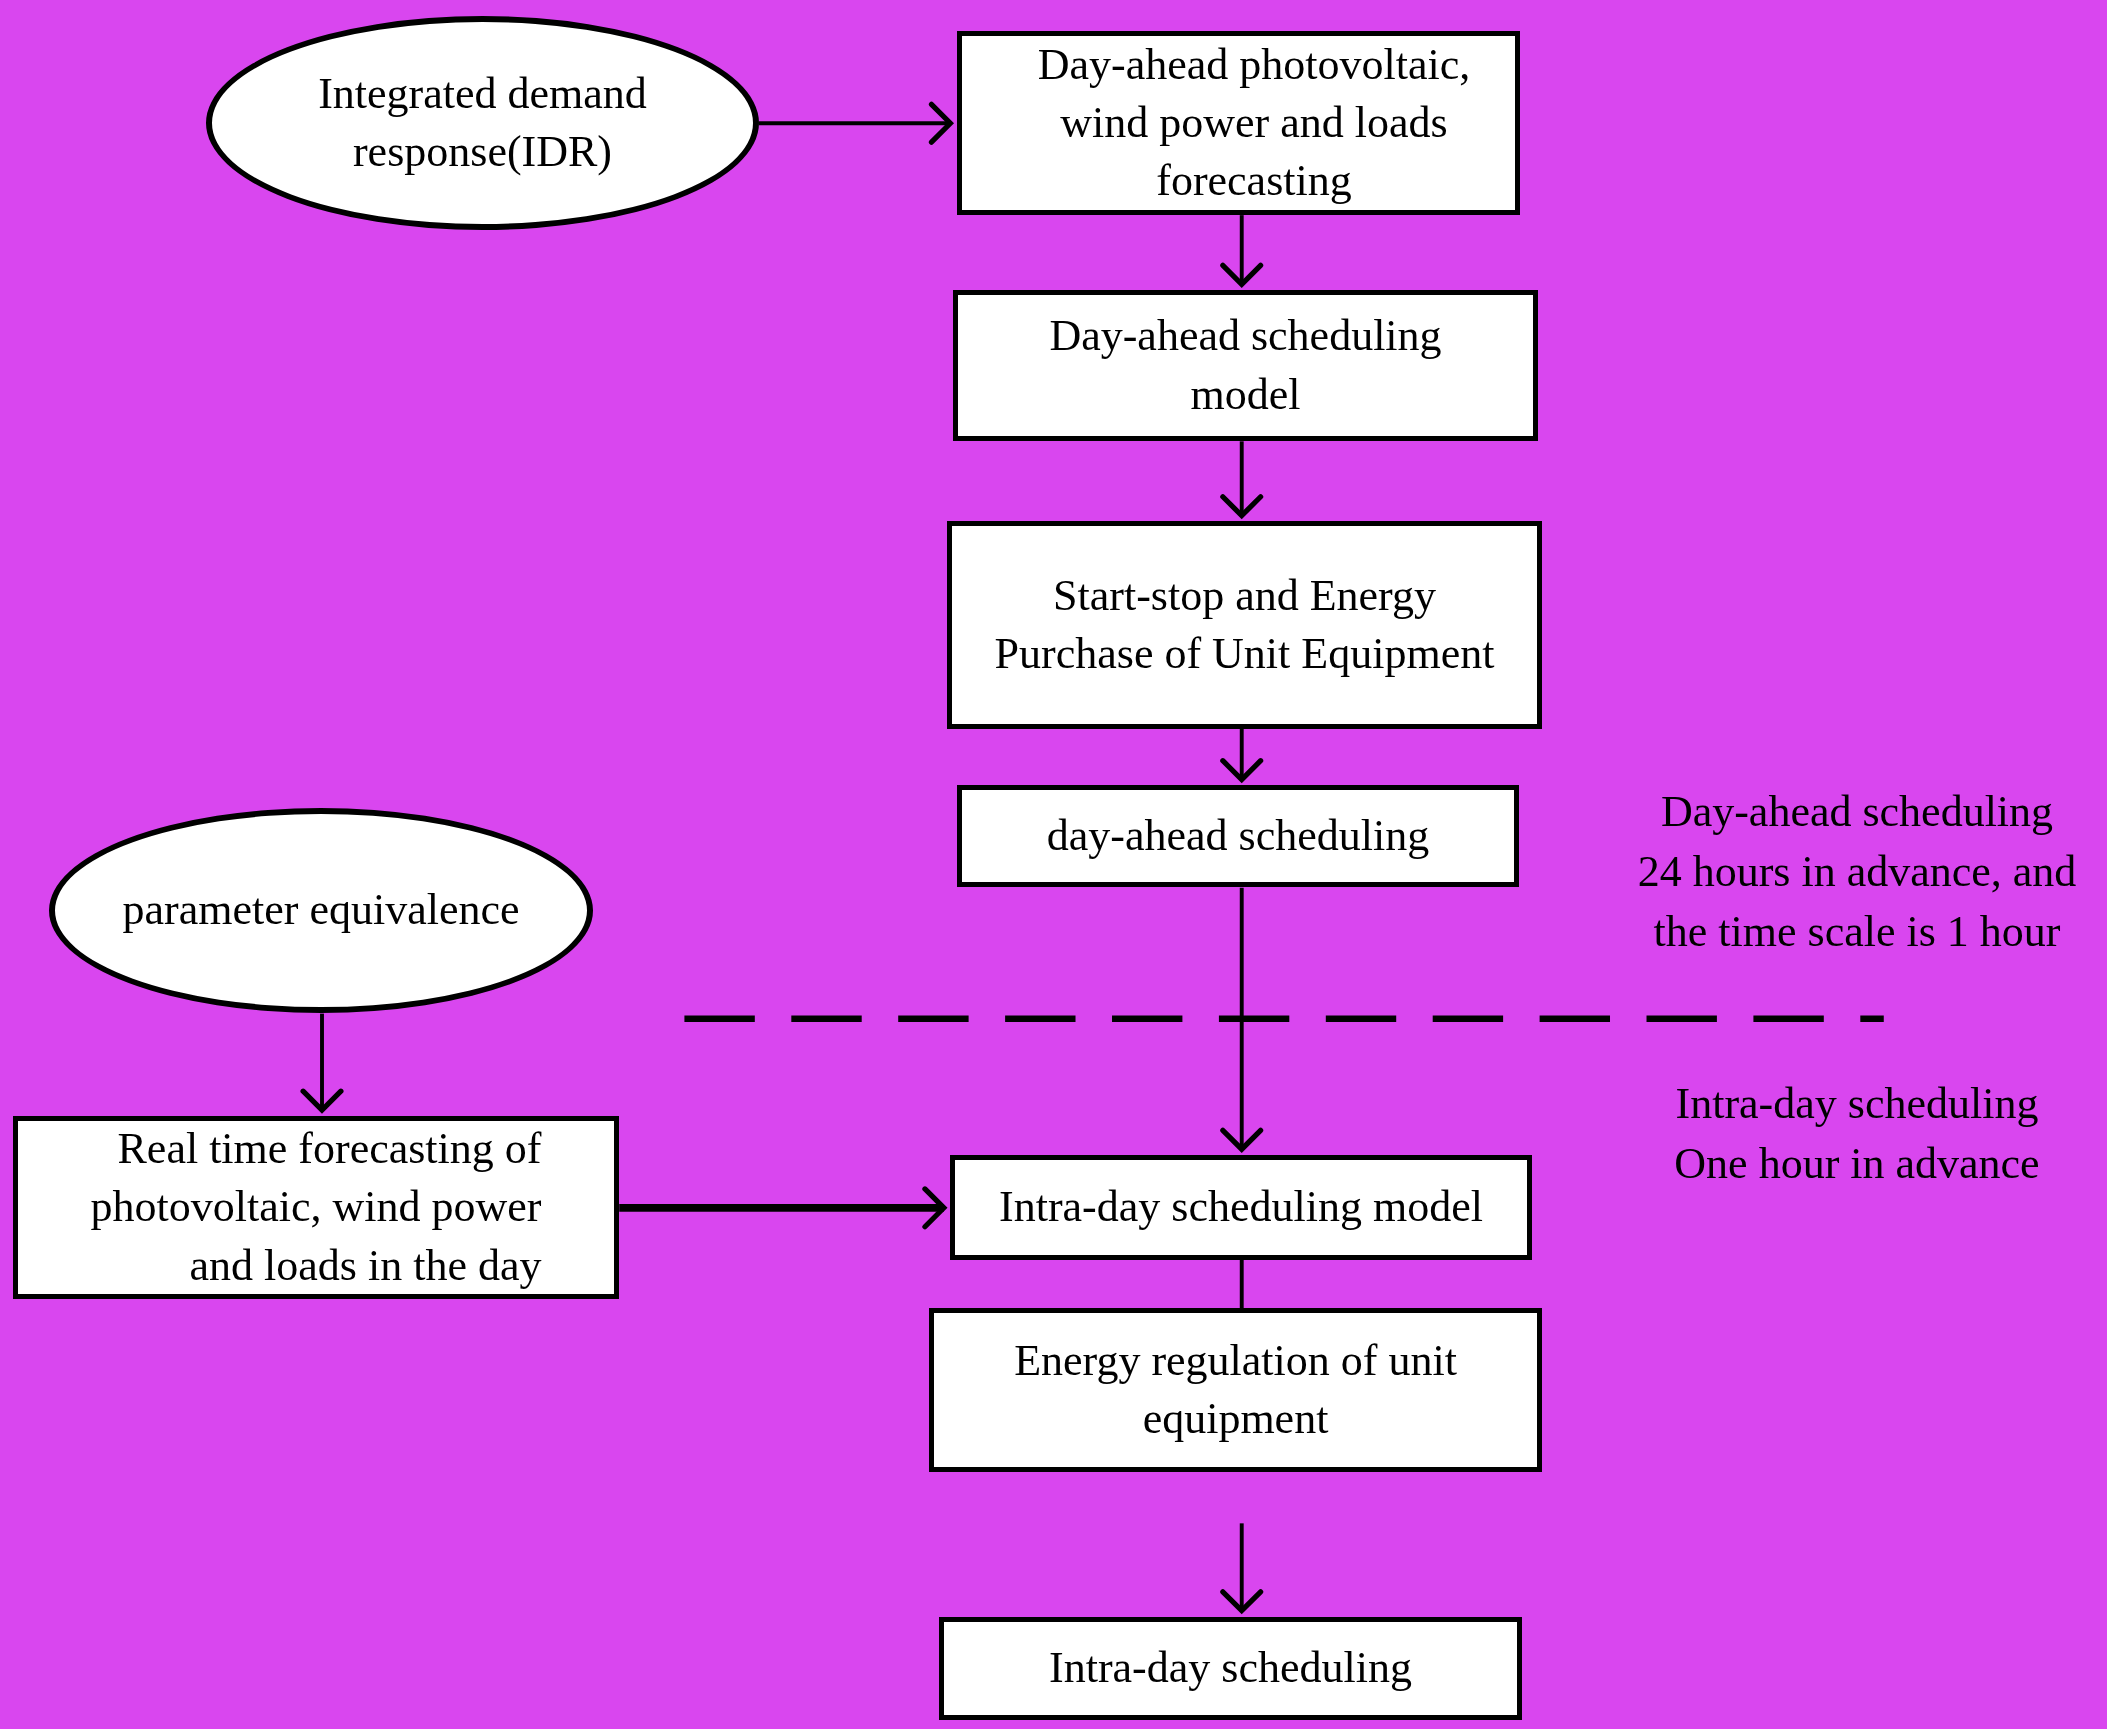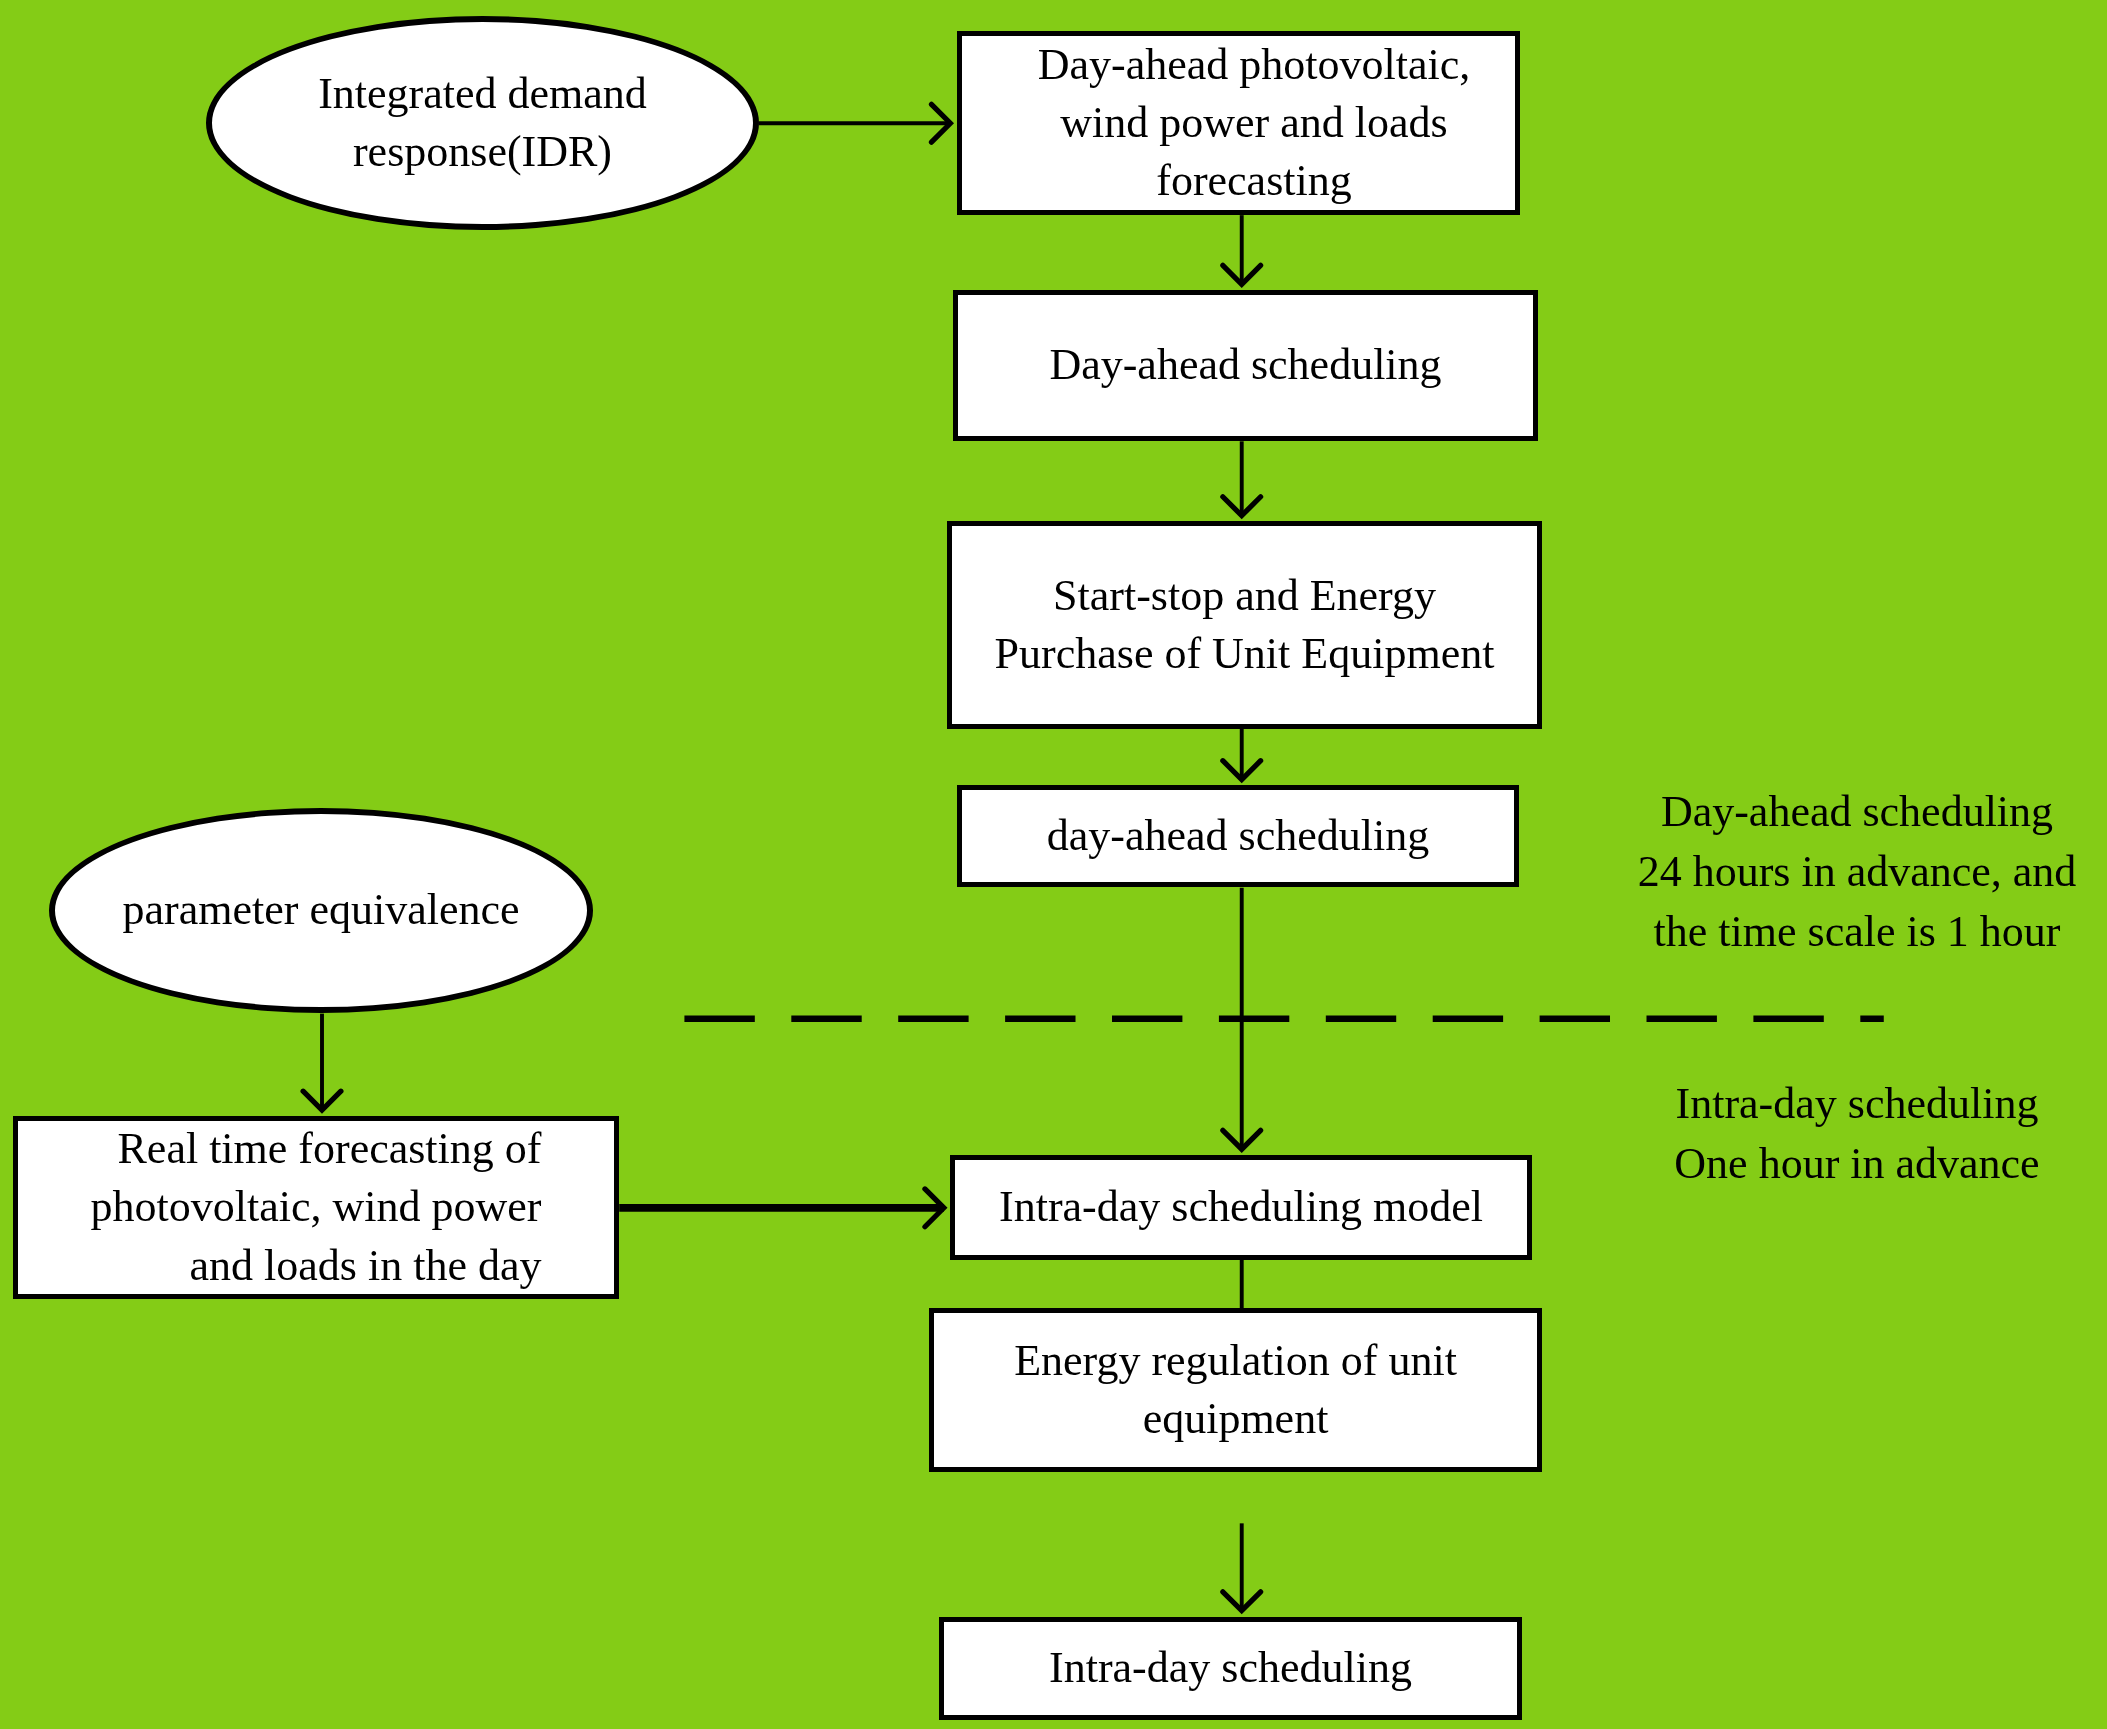--- a/index.html
+++ b/index.html
@@ -1,20 +1,20 @@
 <!DOCTYPE html>
 <html style="font-size:10.4px"><head>
 <meta charset="utf-8">
 <style>
   html,body{margin:0;padding:0;background:#ffffff;}
   .fig{
     position:relative;
     width:2108px;
     height:1730px;
-    background:#84cc16;
+    background:#d946ef;
     color:#000000;
     font-family:"Liberation Serif","DejaVu Serif",serif;
     overflow:hidden;
   }
   .layer{position:absolute;left:0;top:0;}
   .node{
     position:absolute;
     display:flex;
     align-items:center;
     justify-content:center;
@@ -68,20 +68,21 @@
     <div class="lbl">
       <div>Day-ahead photovoltaic,</div>
       <div>wind power and loads</div>
       <div>forecasting</div>
     </div>
   </div>
 
   <div class="node rect" style="left:953px;top:290px;width:585px;height:151px;">
     <div class="lbl">
       <div>Day-ahead scheduling</div>
+      <div>model</div>
     </div>
   </div>
 
   <div class="node rect" style="left:947px;top:521px;width:595px;height:208px;align-items:center;">
     <div class="lbl">
       <div>Start-stop and Energy</div>
       <div>Purchase of Unit Equipment</div>
     </div>
   </div>
 

